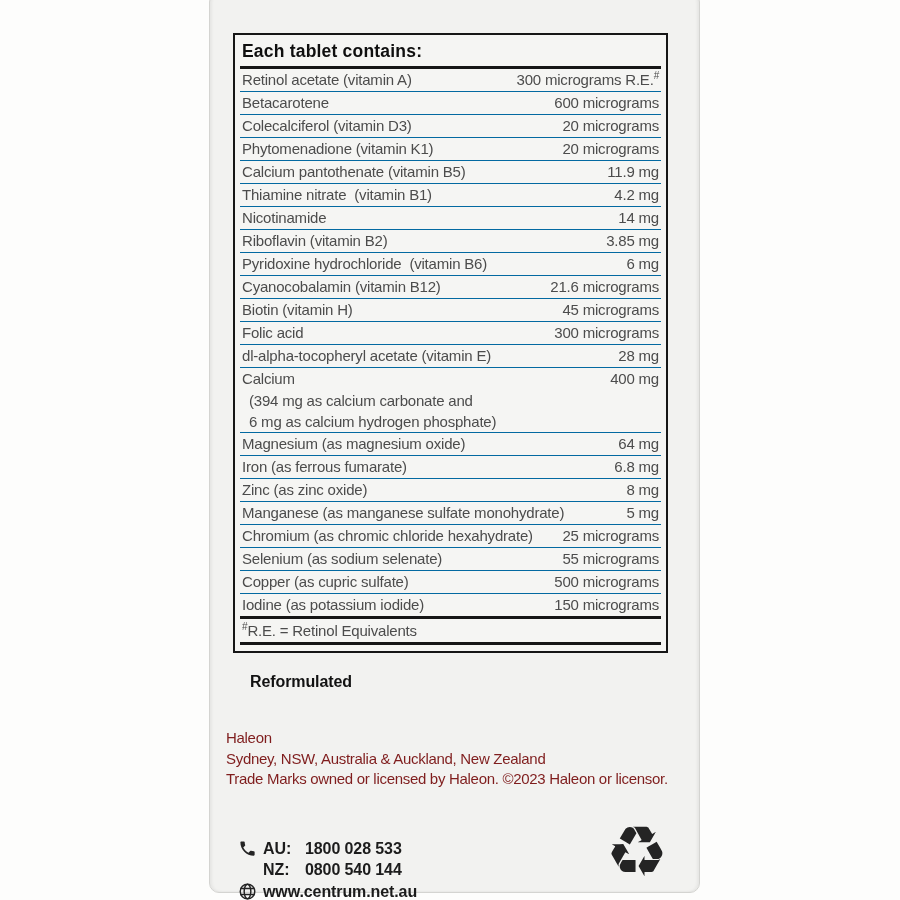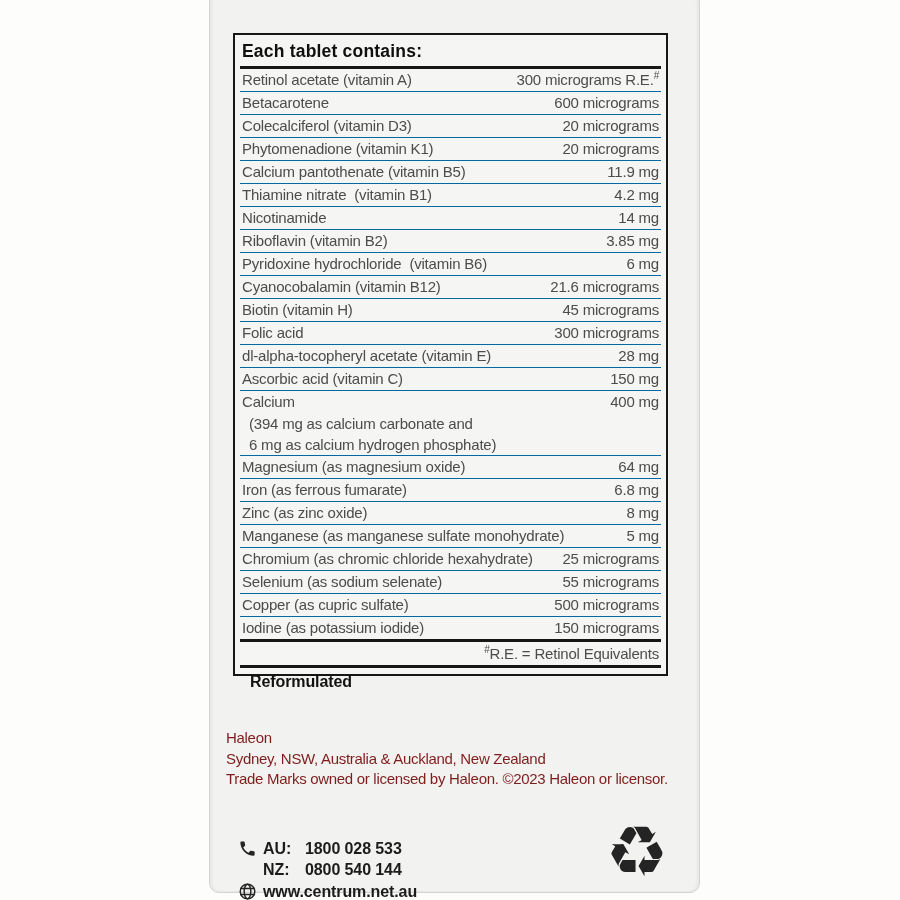--- a/index.html
+++ b/index.html
@@ -66,21 +66,20 @@
     letter-spacing: -0.2px;
   }
   .t-footnote {
     margin: 0 5px;
     padding: 0 2px;
     line-height: 23px;
     border-bottom: 3px solid #161616;
     font-size: 15px;
     color: #4c4c4c;
     letter-spacing: -0.2px;
-    text-align: right;
   }
   sup { font-size: 10px; line-height: 0; vertical-align: super; }
 
   
   .reformulated {
     position: absolute;
     left: 40px; top: 680px;
     font-size: 16px;
     font-weight: bold;
     color: #121212;
@@ -201,26 +200,20 @@
           <div class="row-block">
             <div class="row-main">
               <span class="row-name">Folic acid</span>
               <span class="row-value">300 micrograms</span>
             </div>
           </div>
           <div class="row-block">
             <div class="row-main">
               <span class="row-name">dl-alpha-tocopheryl acetate (vitamin E)</span>
               <span class="row-value">28 mg</span>
-            </div>
-          </div>
-          <div class="row-block">
-            <div class="row-main">
-              <span class="row-name">Ascorbic acid (vitamin C)</span>
-              <span class="row-value">150 mg</span>
             </div>
           </div>
           <div class="row-block">
             <div class="row-main">
               <span class="row-name">Calcium</span>
               <span class="row-value">400 mg</span>
             </div>
             <div class="row-note">(394 mg as calcium carbonate and</div>
             <div class="row-note">6 mg as calcium hydrogen phosphate)</div>
           </div>

